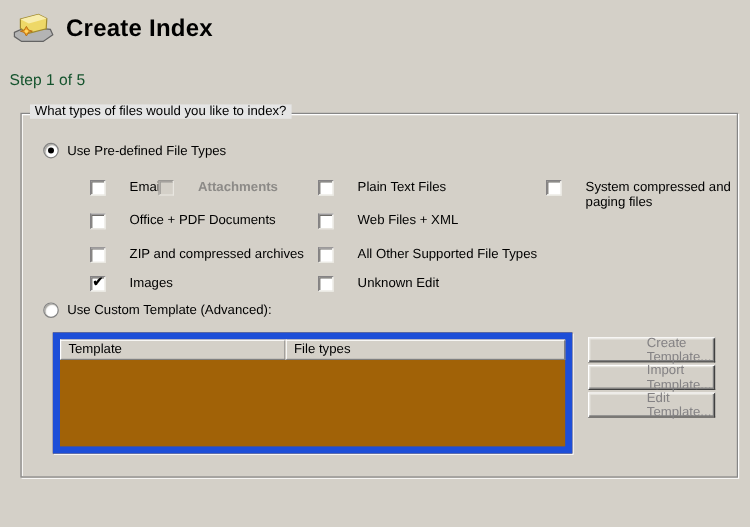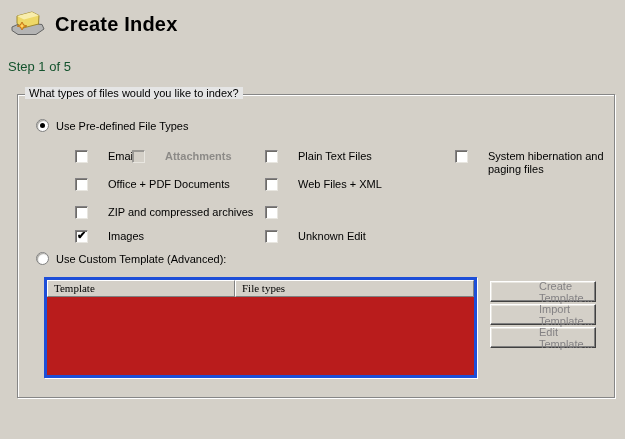--- a/index.html
+++ b/index.html
@@ -51,24 +51,23 @@
   .cb-item.checked .cb::after {
     content:"✔"; position:absolute; left:1px; top:-2px;
     font-size:11px; font-weight:bold; color:#000;
   }
   .cb-item.disabled .cb { background:#d4d0c8; box-shadow:inset 1px 1px 0 #9a9894; border-color:#9a9894 #e8e6e0 #e8e6e0 #9a9894; }
   .cb-item.disabled .cb-label { color:#8c8a87;font-weight:bold; }
   .cb-label.wrap { width:128px; white-space:normal; }
 
   
   .listview {
-    box-sizing:border-box; background:#b91c1c;
-    border:3px solid #1d4ed8;
+    box-sizing:border-box; background:#a16207;
+    border:6px solid #1d4ed8;
     box-shadow:1px 1px 0 #ffffff;
-    font-family:Liberation Serif, serif;
   }
   .lv-header { display:flex; height:17px; }
   .lv-col {
     box-sizing:border-box; background:#d4d0c8;
     border:1px solid; border-color:#ffffff #808080 #808080 #ffffff;
     padding:1px 6px 0 6px; white-space:nowrap; overflow:hidden;
   }
   .lv-col.c1 { width:188px; flex:none; }
   .lv-col.c2 { flex:1; }
   .lv-body { flex:1; }
@@ -136,29 +135,30 @@
     <div class="abs cb-item" style="left:247px; top:55px;">
       <span class="cb"></span>
       <span class="cb-label">Plain Text Files</span>
     </div>
     <div class="abs cb-item" style="left:247px; top:83px;">
       <span class="cb"></span>
       <span class="cb-label">Web Files + XML</span>
     </div>
     <div class="abs cb-item" style="left:247px; top:111px;">
       <span class="cb"></span>
+      <span class="cb-label">All Other Supported File Types</span>
     </div>
     <div class="abs cb-item" style="left:247px; top:135px;">
       <span class="cb"></span>
       <span class="cb-label">Unknown Edit</span>
     </div>
 
     <div class="abs cb-item" style="left:437px; top:55px;">
       <span class="cb"></span>
-      <span class="cb-label wrap">System hibernation and paging files</span>
+      <span class="cb-label wrap">System compressed and paging files</span>
     </div>
 
     <div class="abs radio-row" style="left:18px; top:157px;">
       <span class="radio"></span>
       <span>Use Custom Template (Advanced):</span>
     </div>
 
     <div class="abs listview" style="left:26px; top:182px; width:433px; height:101px; display:flex; flex-direction:column;">
       <div class="lv-header">
         <div class="lv-col c1">Template</div>

